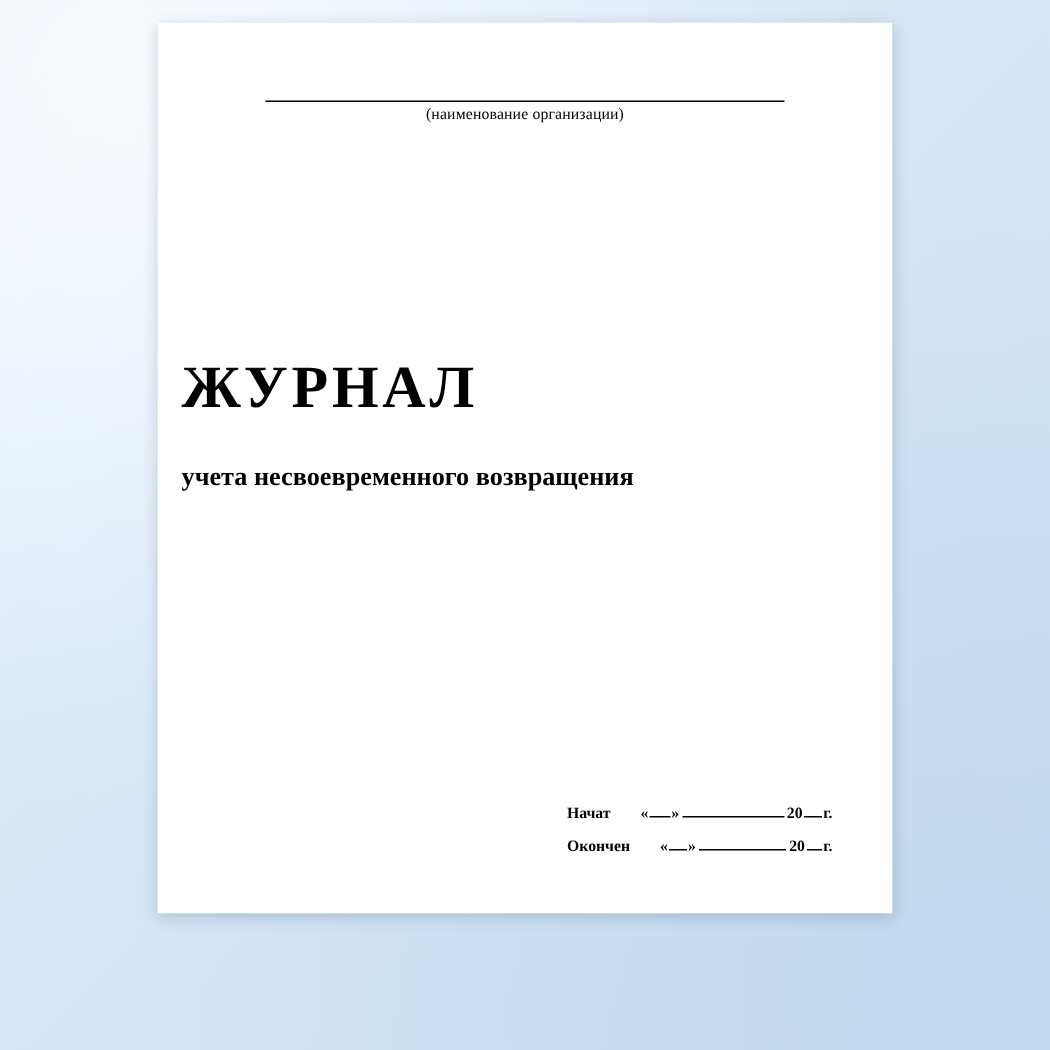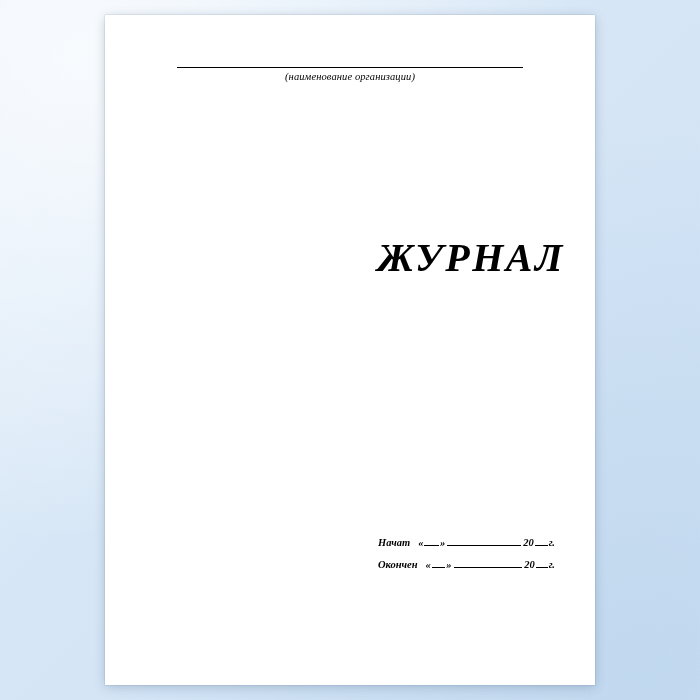--- a/index.html
+++ b/index.html
@@ -27,25 +27,24 @@
     background: radial-gradient(circle at 12% 8%, rgba(255,255,255,0.75) 0%, rgba(255,255,255,0) 55%),
                 radial-gradient(circle at 92% 95%, rgba(180,208,234,0.55) 0%, rgba(180,208,234,0) 60%);
     pointer-events: none;
   }
 
   #page {
     position: absolute;
     left: 105px;
     top: 15px;
     width: 490px;
-    height: 670px;
+    height: 594px;
     background: #ffffff;
     box-shadow: 0 2px 10px rgba(60, 90, 120, 0.28),
                 0 0 1px rgba(60, 90, 120, 0.5);
-    font-style: italic;
   }
 
   .org-block {
     position: absolute;
     left: 72px;
     top: 52px;
     width: 346px;
     text-align: center;
   }
   .org-line {
@@ -55,24 +54,24 @@
   }
   .org-caption {
     margin-top: 3px;
     font-size: 10.5px;
     color: #000;
     letter-spacing: 0.1px;
   }
 
   .title-block {
     position: absolute;
-    left: 30px;
+    left: 16px;
     top: 222px;
     width: 430px;
-    text-align: right;
+    text-align: left;
   }
   .main-title {
     font-size: 40px;
     font-weight: bold;
     letter-spacing: 2.5px;
     line-height: 1.05;
     color: #000;
   }
   .subtitle {
     margin-top: 22px;
@@ -92,21 +91,21 @@
     color: #000;
   }
   .date-row {
     display: flex;
     align-items: baseline;
     justify-content: flex-end;
     white-space: nowrap;
     margin-bottom: 11px;
   }
   .date-label {
-    margin-right: 8px;
+    margin-right: 20px;
     padding-left: 38px;
   }
   .short-rule {
     display: inline-block;
     width: 18px;
     border-bottom: 1px solid #000;
     margin: 0 1px 2px 1px;
   }
   .long-rule {
     display: inline-block;
@@ -128,20 +127,21 @@
   <div id="page">
 
     <div class="org-block">
       <div class="org-line"></div>
       <div class="org-caption">(наименование организации)</div>
     </div>
 
     <div class="title-block">
       <div class="main-title">ЖУРНАЛ</div>
       <div class="subtitle">
+        <div>учета несвоевременного возвращения</div>
       </div>
     </div>
 
     <div class="dates-block">
 
       <div class="date-row">
         <span class="date-label">Начат</span>
         <span>«</span>
         <span class="short-rule"></span>
         <span>»</span>

